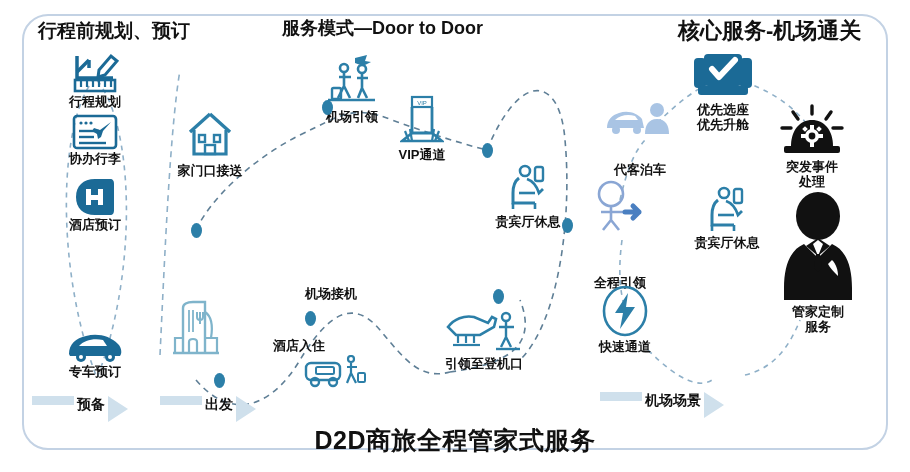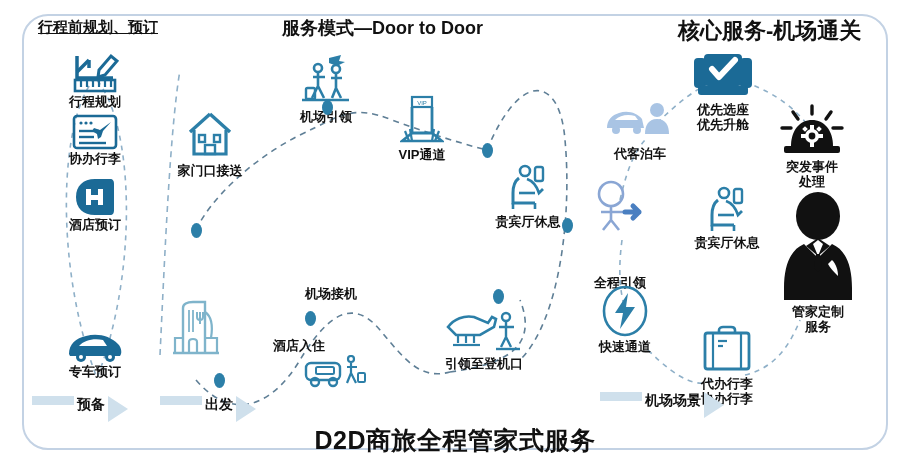--- a/index.html
+++ b/index.html
@@ -4,21 +4,21 @@
 <style>
   html,body{margin:0;padding:0;background:#ffffff;}
   body{width:910px;height:472px;overflow:hidden;
        font-family:"Liberation Sans","DejaVu Sans",sans-serif;}
   #stage{position:relative;width:910px;height:472px;background:#fff;}
 
   .frame{position:absolute;left:22px;top:14px;width:866px;height:436px;
          border:2px solid #c3d2e4;border-radius:26px;box-sizing:border-box;}
 
   .hdr{position:absolute;font-weight:bold;color:#111;white-space:nowrap;}
-  #hdr-plan{left:38px;top:18px;font-size:15px;text-decoration:underline;}
+  #hdr-plan{left:38px;top:18px;font-size:19px;}
   #hdr-mode{left:282px;top:16px;font-size:18px;}
   #hdr-core{left:678px;top:16px;font-size:22px;}
 
   .node{position:absolute;display:flex;flex-direction:column;align-items:center;
         width:110px;margin-left:-55px;}
   .node .ic{display:block;line-height:0;}
   .lbl{font-size:13px;font-weight:bold;color:#111;text-align:center;
        line-height:1.12;white-space:pre;margin-top:1px;}
 
   .dot{position:absolute;width:11px;height:15px;border-radius:50%;
@@ -145,21 +145,21 @@
         <path d="M8 20 L8 44 L40 44 L40 20" fill="none" stroke="#2c7fa8" stroke-width="3.2"></path>
         <rect x="13" y="25" width="6" height="7" fill="none" stroke="#2c7fa8" stroke-width="2.4"></rect>
         <rect x="28" y="25" width="6" height="7" fill="none" stroke="#2c7fa8" stroke-width="2.4"></rect>
         <rect x="19" y="35" width="10" height="9" fill="none" stroke="#2c7fa8" stroke-width="2.4"></rect>
       </svg>
     </span>
     <span class="lbl" style="margin-top:6px;">家门口接送</span>
   </div>
   <div class="dot" style="left:196px;top:230px;"></div>
 
-  <div class="node" style="left:326px;top:52px;">
+  <div class="node" style="left:352px;top:52px;">
     <span class="ic">
       <svg width="54" height="54" viewBox="0 0 54 54">
         <path d="M30 6 L42 3 L40 9 L46 10 L38 14 L30 11 Z" fill="#2c7fa8"></path>
         <circle cx="19" cy="16" r="4" fill="none" stroke="#2c7fa8" stroke-width="2.6"></circle>
         <path d="M19 21 L19 34 M19 34 L13 46 M19 34 L25 46 M14 25 L26 25" fill="none" stroke="#2c7fa8" stroke-width="2.6"></path>
         <circle cx="37" cy="17" r="4" fill="none" stroke="#2c7fa8" stroke-width="2.6"></circle>
         <path d="M37 22 L37 36 M37 36 L33 46 M37 36 L42 46 M32 26 L43 26" fill="none" stroke="#2c7fa8" stroke-width="2.6"></path>
         <rect x="7" y="36" width="9" height="11" rx="1.5" fill="none" stroke="#2c7fa8" stroke-width="2.4"></rect>
         <line x1="3" y1="48" x2="50" y2="48" stroke="#2c7fa8" stroke-width="2.6"></line>
       </svg>
@@ -261,21 +261,21 @@
     <span class="ic">
       <svg width="74" height="44" viewBox="0 0 74 44">
         <path d="M4 28 C4 20 9 15 16 13 C25 10 34 13 39 19 L41 28 Z" fill="#a9c4e4"></path>
         <path d="M12 20 C17 15 25 14 32 16 L35 20 Z" fill="#fff"></path>
         <circle cx="13" cy="30" r="4" fill="#a9c4e4"></circle>
         <circle cx="34" cy="30" r="4" fill="#a9c4e4"></circle>
         <circle cx="54" cy="10" r="7" fill="#a9c4e4"></circle>
         <path d="M54 19 C45 19 42 26 42 34 L66 34 C66 26 63 19 54 19 Z" fill="#a9c4e4"></path>
       </svg>
     </span>
-    <span class="lbl" style="margin-top:3px;">代客泊车</span>
+    <span class="lbl" style="margin-top:19px;">代客泊车</span>
   </div>
 
   <div class="node" style="left:723px;top:52px;">
     <span class="ic">
       <svg width="62" height="48" viewBox="0 0 62 48">
         <rect x="2" y="6" width="12" height="30" rx="4" fill="#1b6a96"></rect>
         <rect x="48" y="6" width="12" height="30" rx="4" fill="#1b6a96"></rect>
         <rect x="12" y="2" width="38" height="32" rx="4" fill="#1b6a96"></rect>
         <rect x="6" y="34" width="50" height="9" rx="3" fill="#1b6a96"></rect>
         <path d="M20 17 L27 25 L43 8" fill="none" stroke="#fff" stroke-width="6" stroke-linecap="round" stroke-linejoin="round"></path>
@@ -359,34 +359,20 @@
   <div class="node" style="left:625px;top:285px;">
     <span class="ic">
       <svg width="54" height="54" viewBox="0 0 54 54">
         <ellipse cx="27" cy="26" rx="21" ry="24" fill="none" stroke="#2c7fa8" stroke-width="2.6"></ellipse>
         <path d="M30 8 L17 28 L25 28 L22 44 L37 22 L28 22 Z" fill="#2c7fa8"></path>
       </svg>
     </span>
     <span class="lbl" style="margin-top:1px;">快速通道</span>
   </div>
 
-  <div class="node" style="left:727px;top:325px;">
-    <span class="ic">
-      <svg width="52" height="50" viewBox="0 0 52 50">
-        <path d="M18 8 L18 5 C18 3 20 2 22 2 L30 2 C32 2 34 3 34 5 L34 8" fill="none" stroke="#2c7fa8" stroke-width="2.6"></path>
-        <rect x="4" y="8" width="44" height="36" rx="2.5" fill="none" stroke="#2c7fa8" stroke-width="2.8"></rect>
-        <line x1="12" y1="8" x2="12" y2="44" stroke="#2c7fa8" stroke-width="2.2"></line>
-        <line x1="40" y1="8" x2="40" y2="44" stroke="#2c7fa8" stroke-width="2.2"></line>
-        <line x1="17" y1="16" x2="26" y2="16" stroke="#2c7fa8" stroke-width="2.2"></line>
-        <line x1="17" y1="21" x2="22" y2="21" stroke="#2c7fa8" stroke-width="2.2"></line>
-      </svg>
-    </span>
-    <span class="lbl" style="margin-top:2px;">代办行李
-协办行李</span>
-  </div>
 
   <div class="phase" style="left:32px;top:396px;">
     <span class="bar"></span>
     <span class="ptxt">预备</span>
     <span class="arw"></span>
   </div>
 
   <div class="phase" style="left:160px;top:396px;">
     <span class="bar"></span>
     <span class="ptxt">出发</span>

